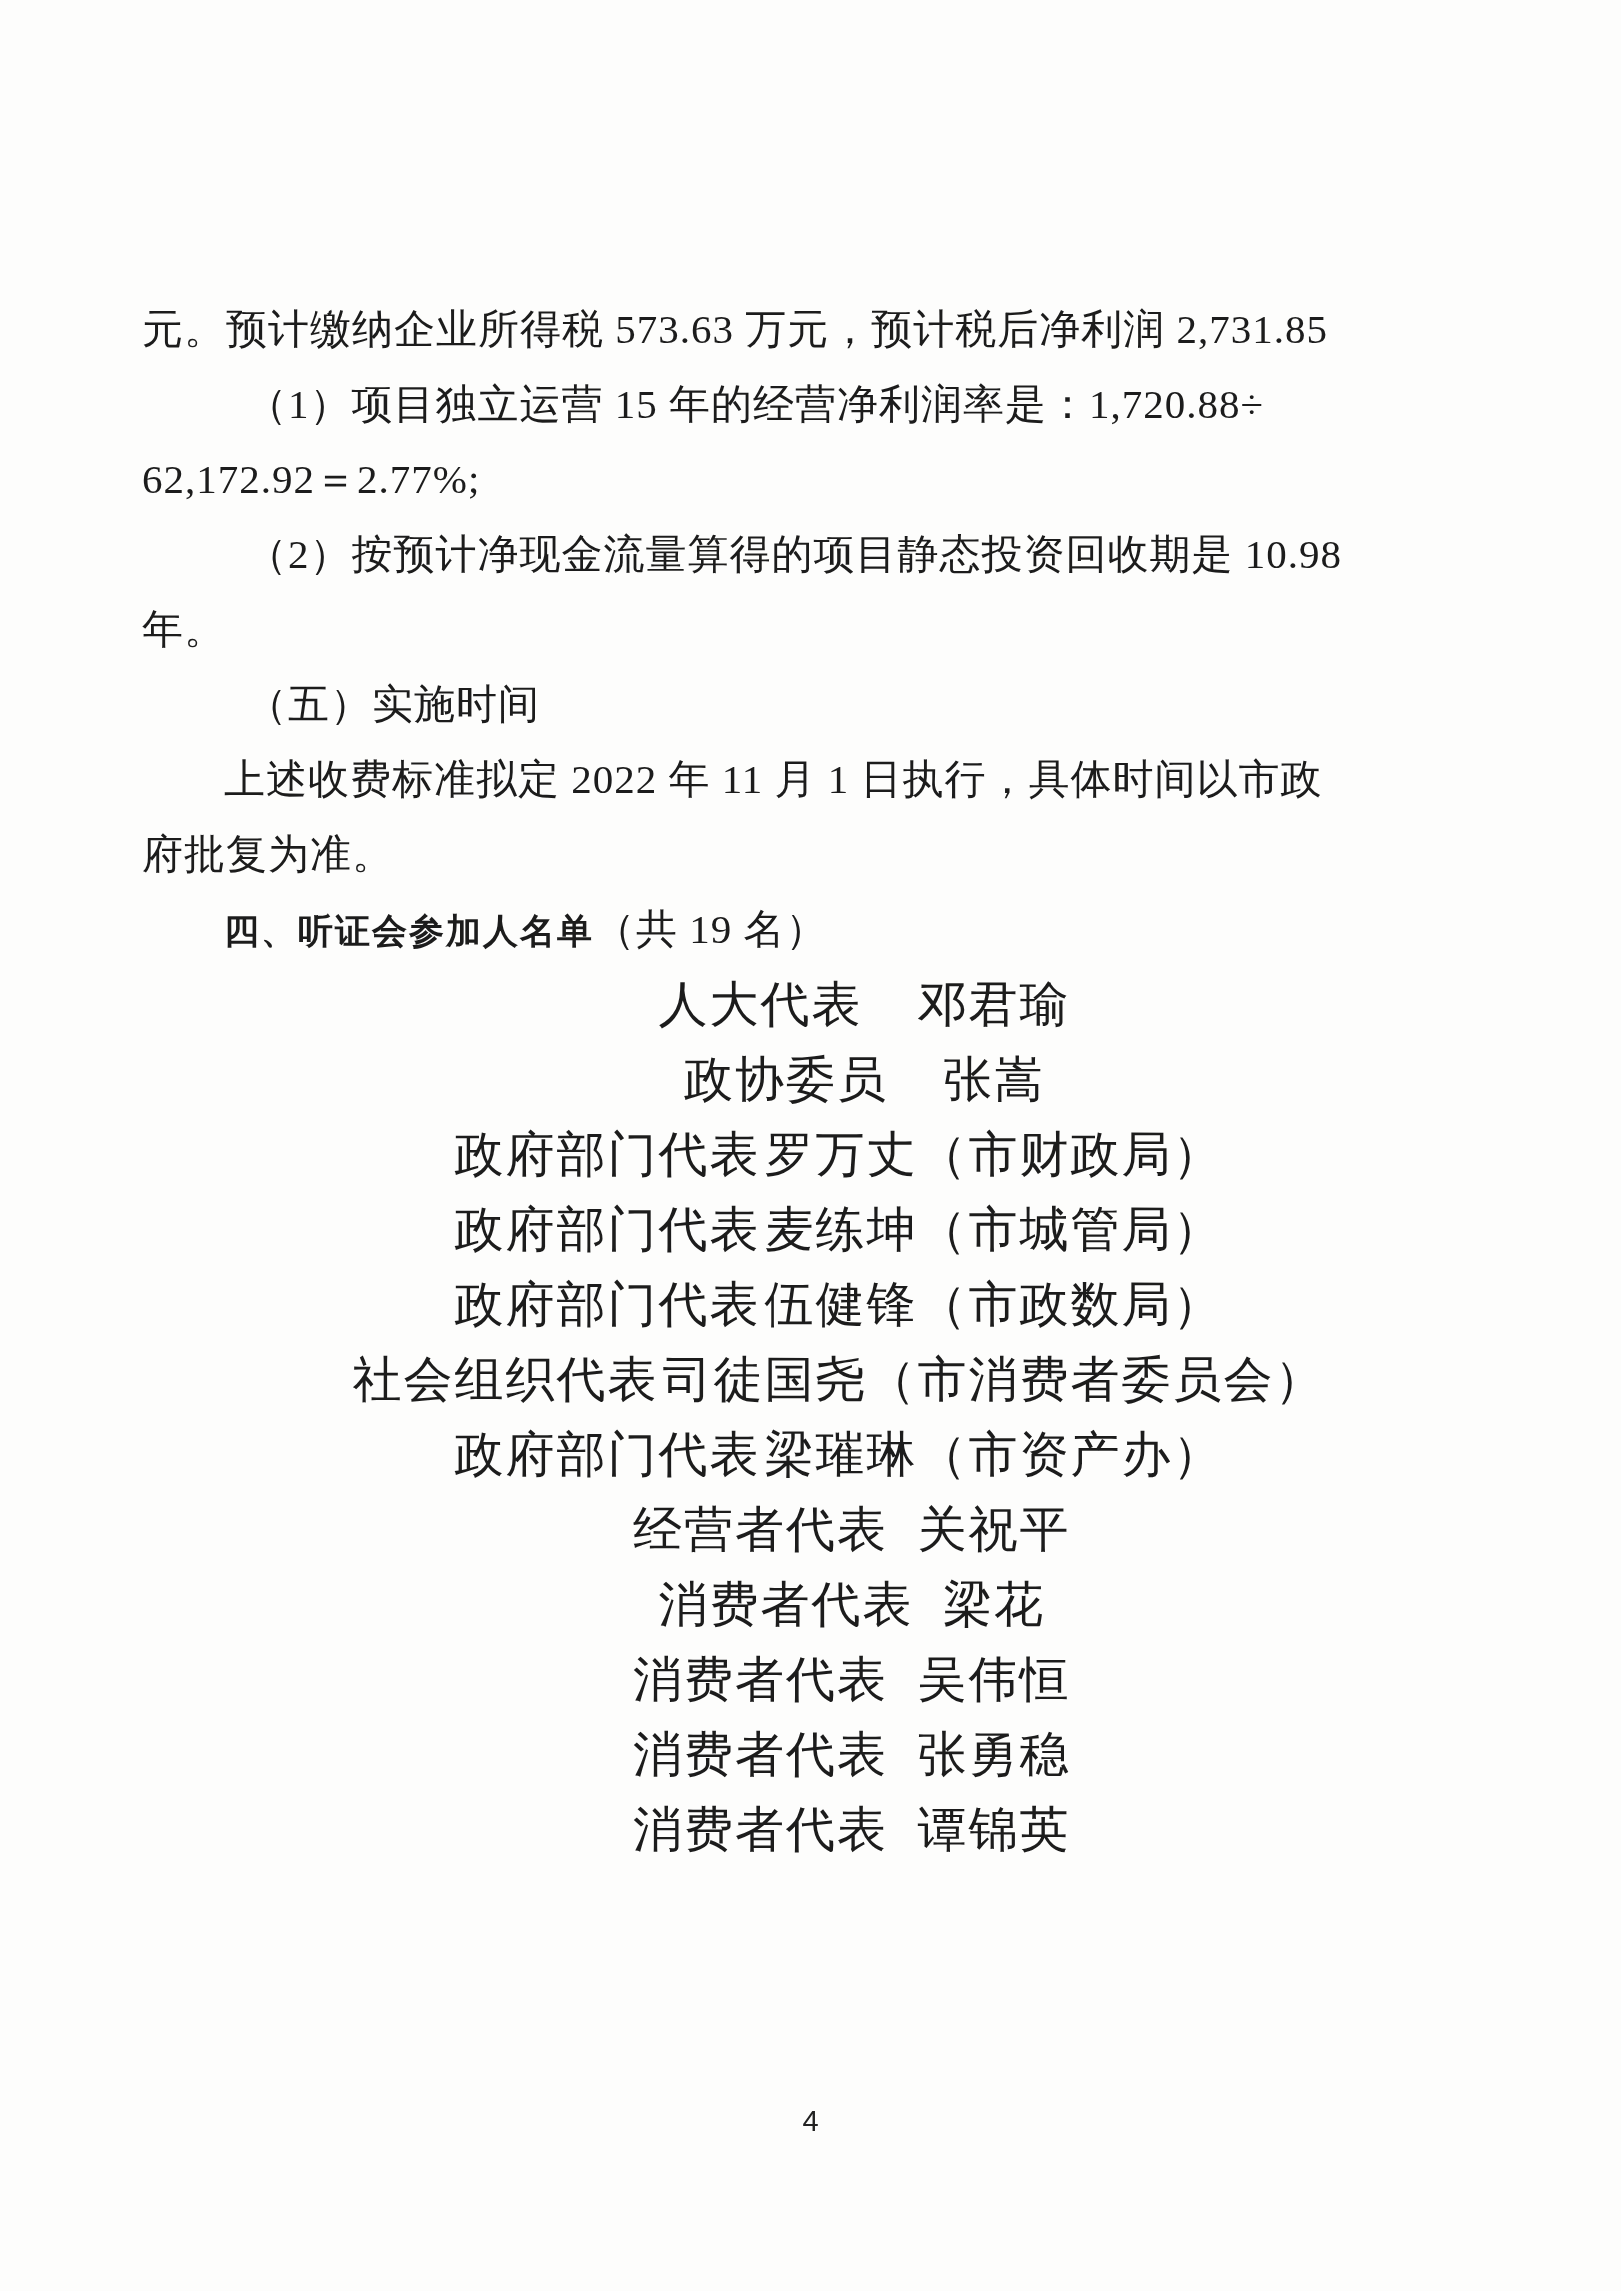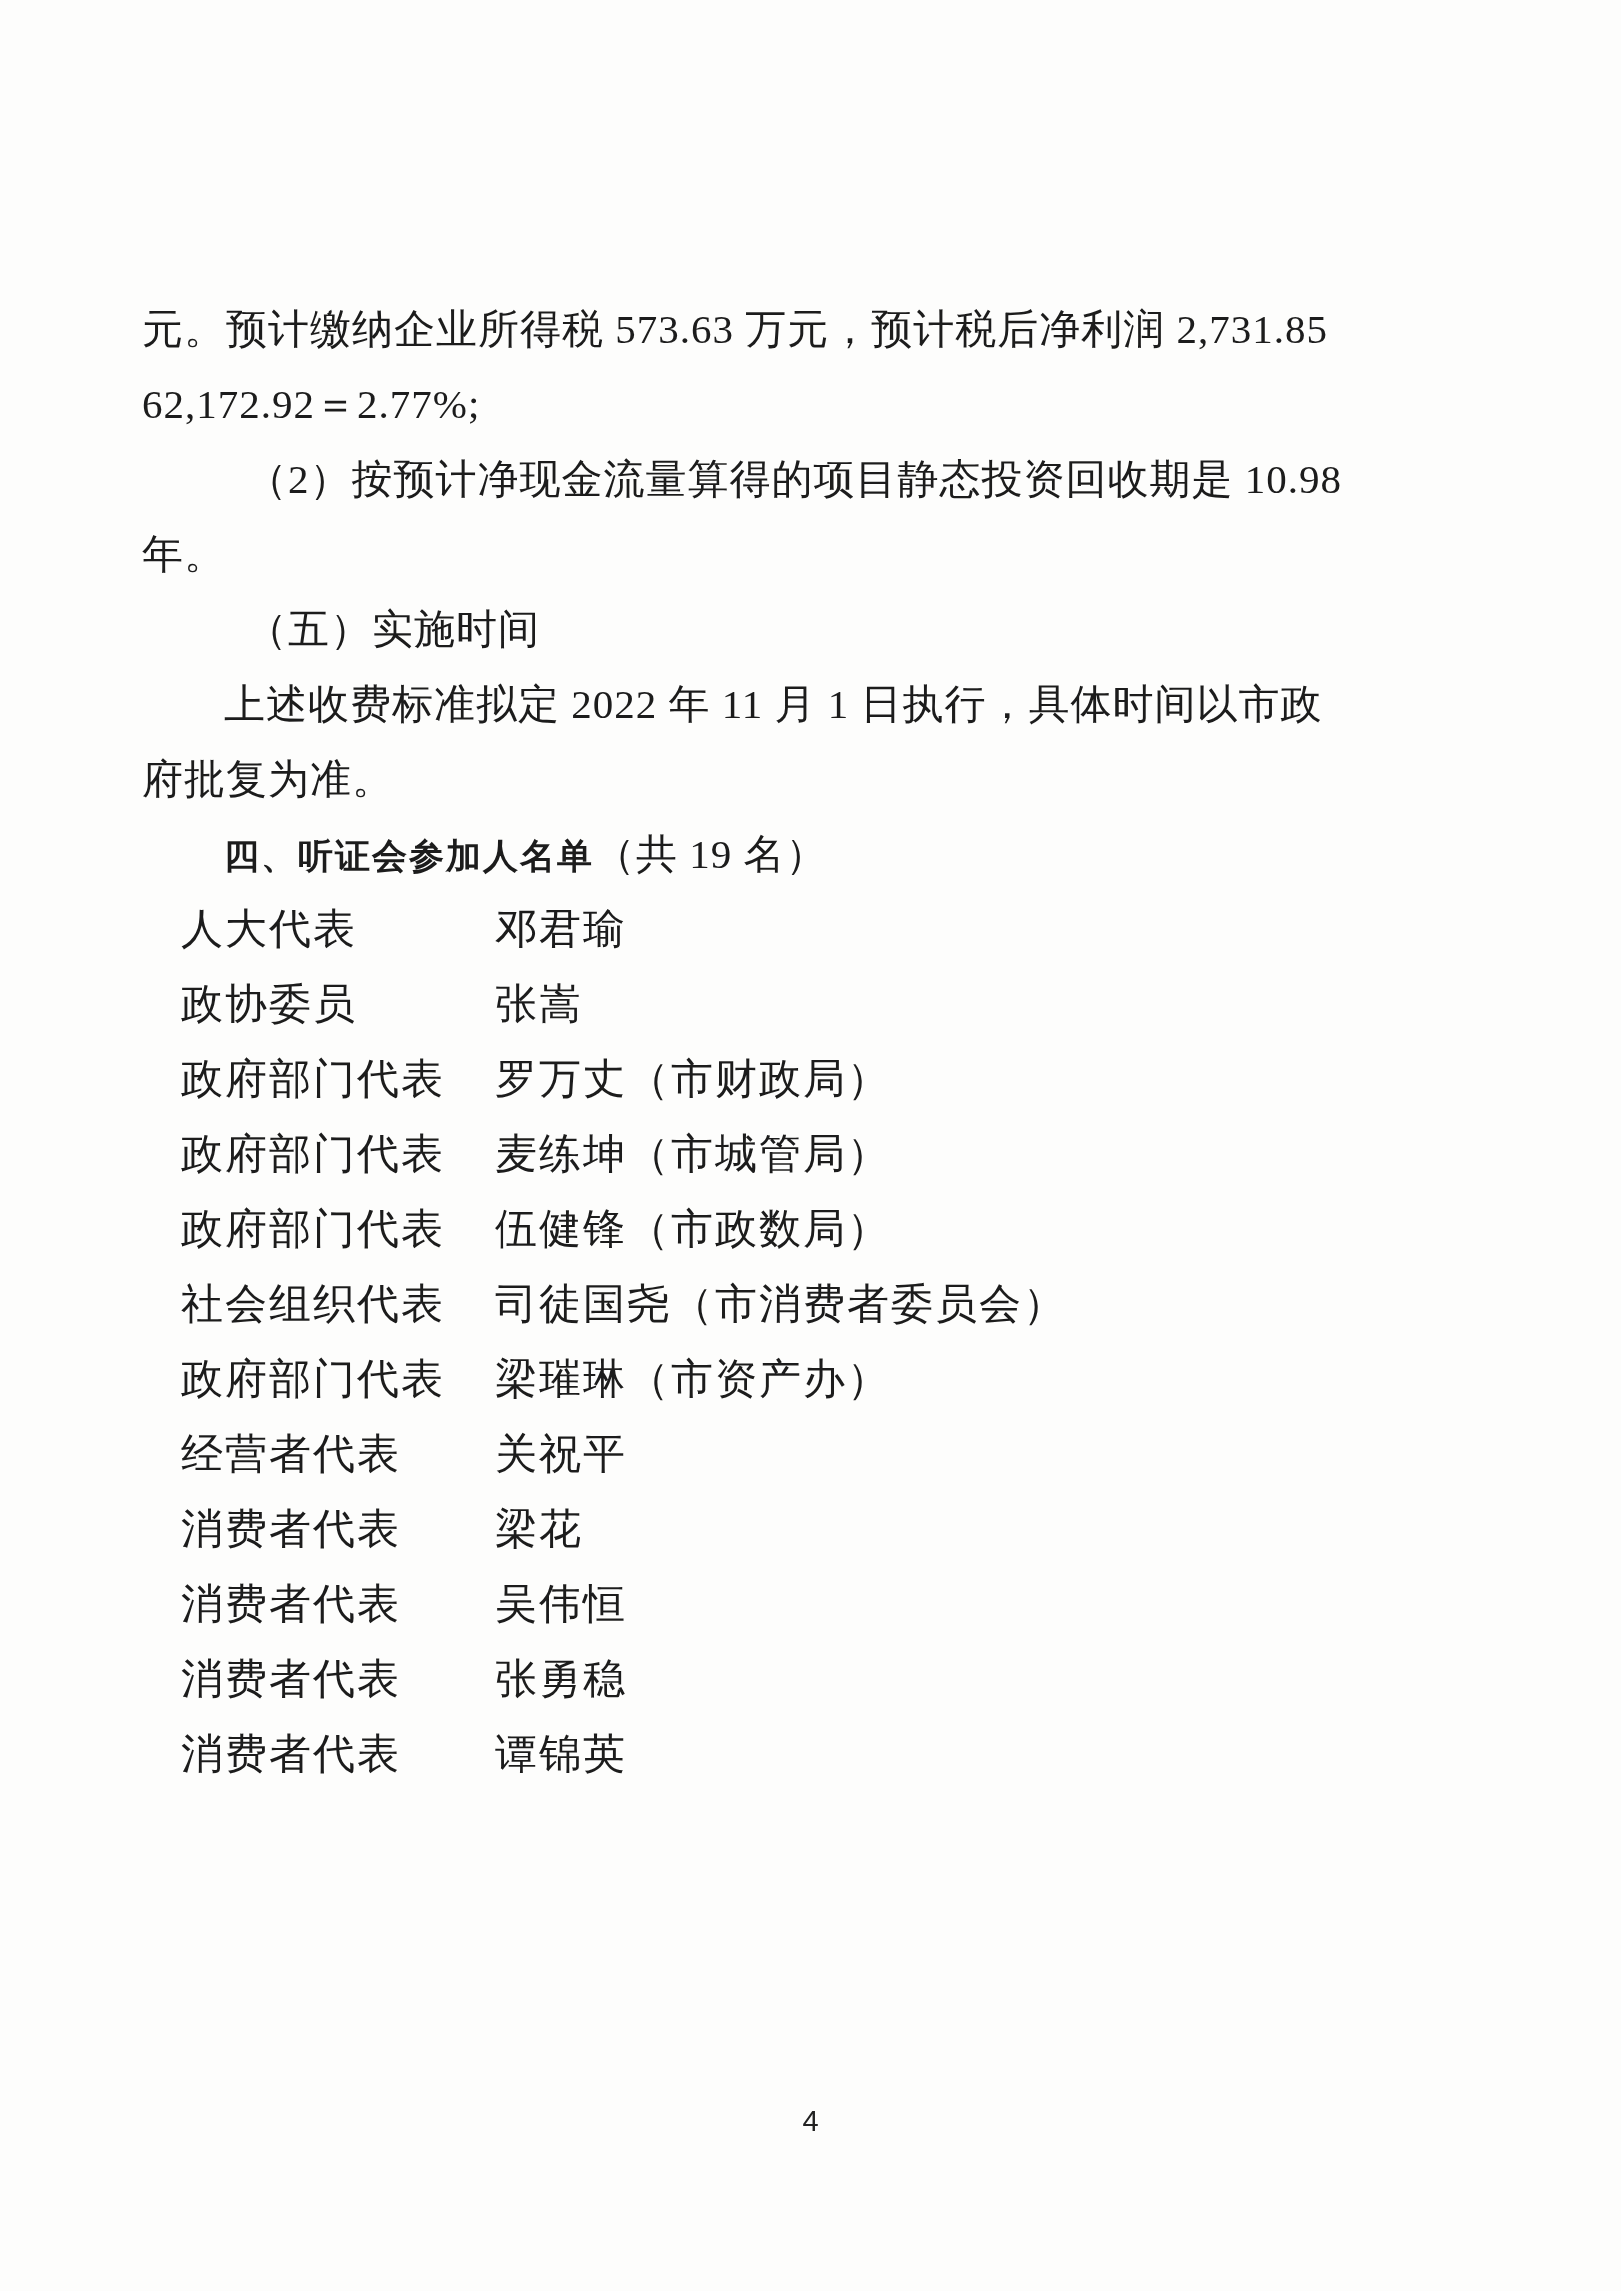--- a/index.html
+++ b/index.html
@@ -49,23 +49,24 @@
     letter-spacing: 2px;
   }
   .section-heading .heading-suffix {
     font-size: 41px;
     letter-spacing: 1px;
   }
   .participant-row {
     height: 75px;
     line-height: 75px;
     padding-left: 39px;
-    font-size: 42px;
+    font-size: 49px;
     letter-spacing: 2px;
     white-space: nowrap;
+    text-align: center;
   }
   .participant-role {
     display: inline-block;
     width: 314px;
   }
   .participant-name {
     display: inline-block;
   }
   .page-footer {
     position: absolute;
@@ -79,20 +80,21 @@
   }
 </style>
 </head>
 <body>
 
 <div class="page">
 
   <div class="body-flow">
 
     <div class="line">元。预计缴纳企业所得税 573.63 万元，预计税后净利润 2,731.85</div>
+    <div class="line indent">（1）项目独立运营 15 年的经营净利润率是：1,720.88÷</div>
     <div class="line">62,172.92＝2.77%;</div>
     <div class="line indent">（2）按预计净现金流量算得的项目静态投资回收期是 10.98</div>
     <div class="line">年。</div>
     <div class="line indent">（五）实施时间</div>
     <div class="line indent-text">上述收费标准拟定 2022 年 11 月 1 日执行，具体时间以市政</div>
     <div class="line">府批复为准。</div>
 
     <div class="section-heading">
       <span class="heading-main">四、听证会参加人名单</span><span class="heading-suffix">（共 19 名）</span>
     </div>

